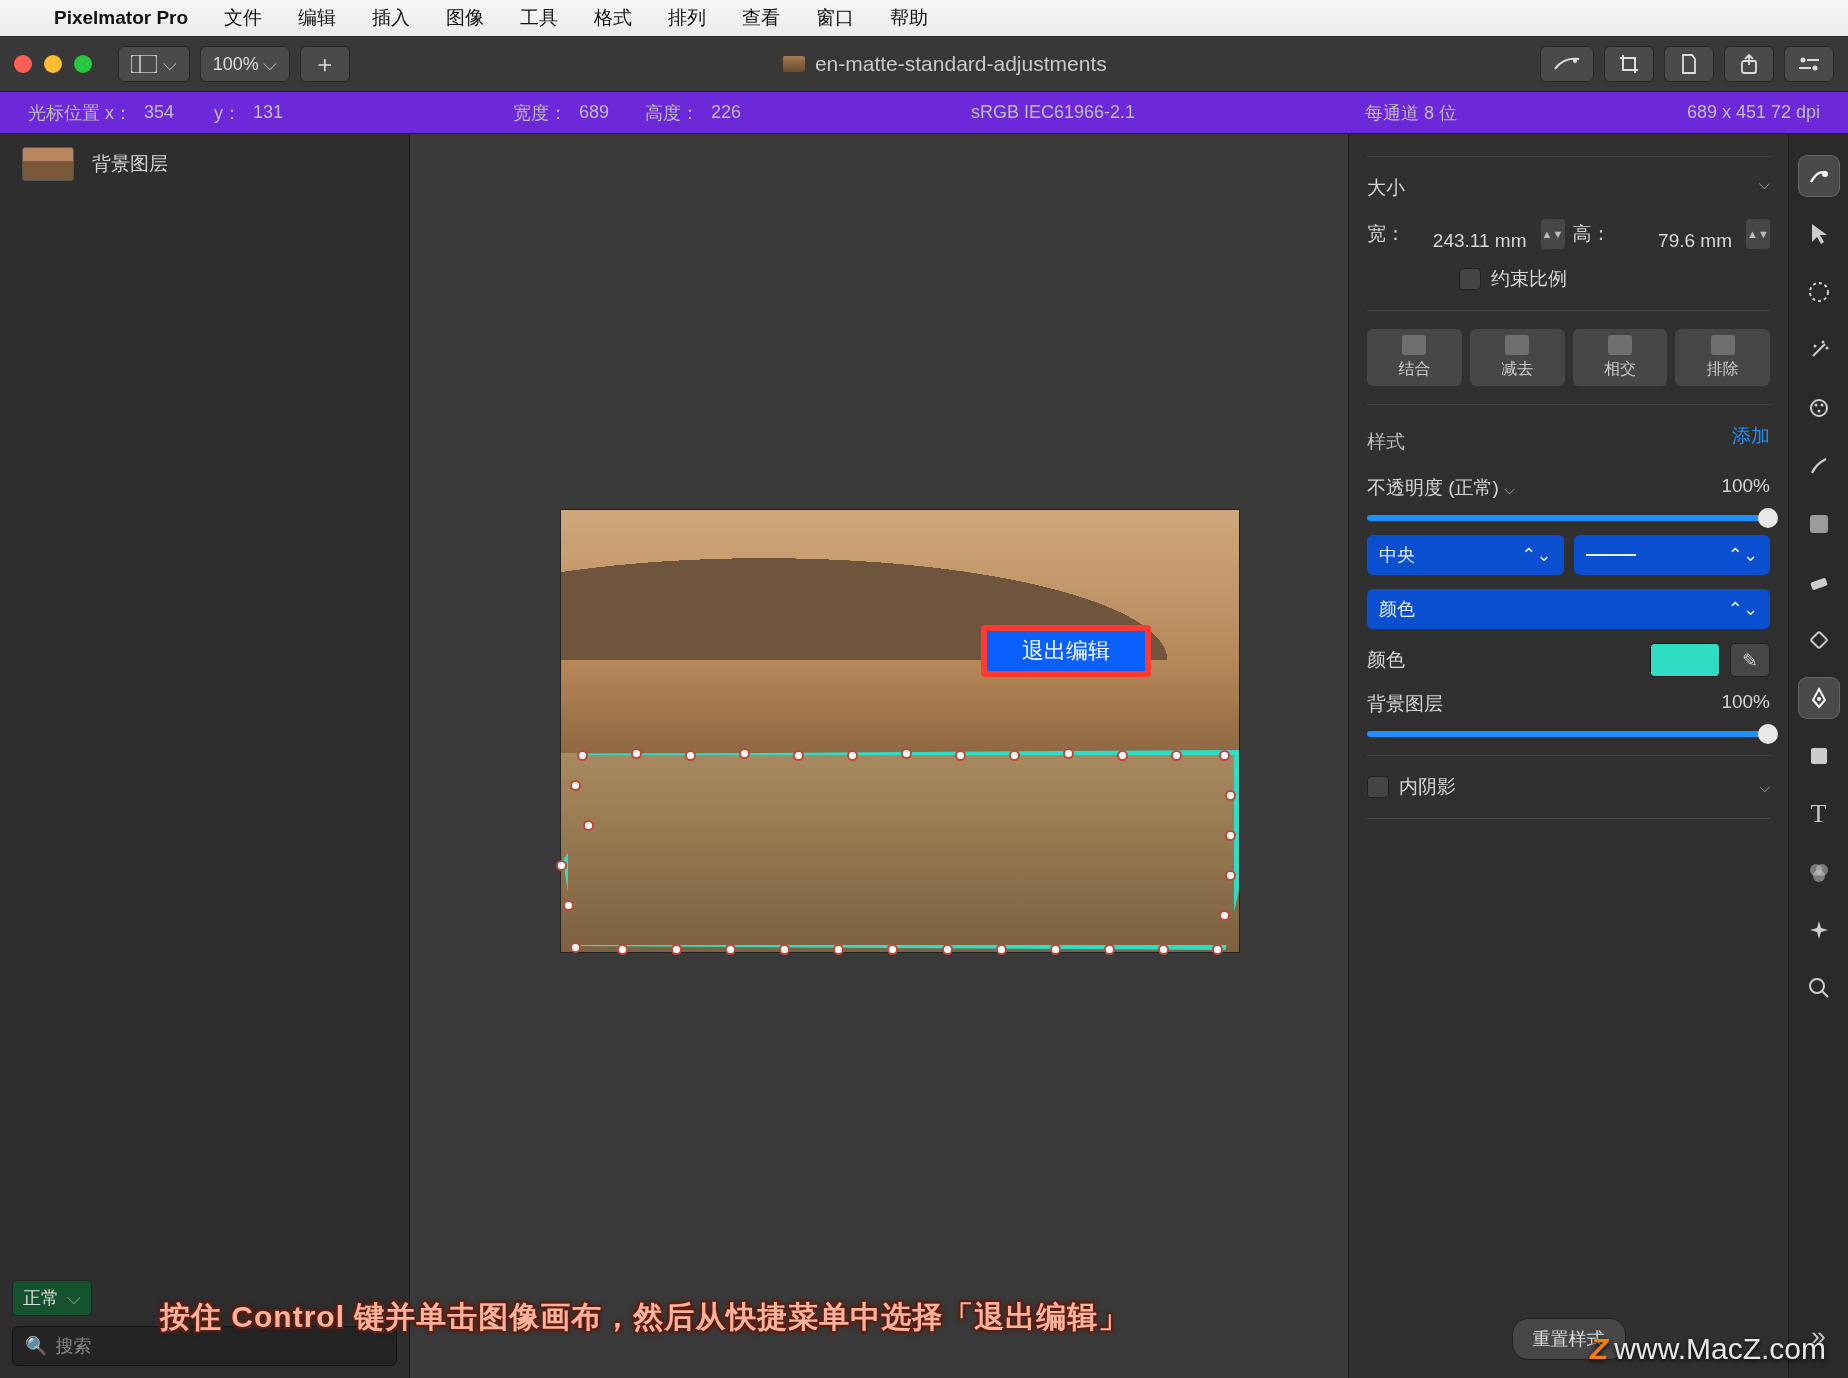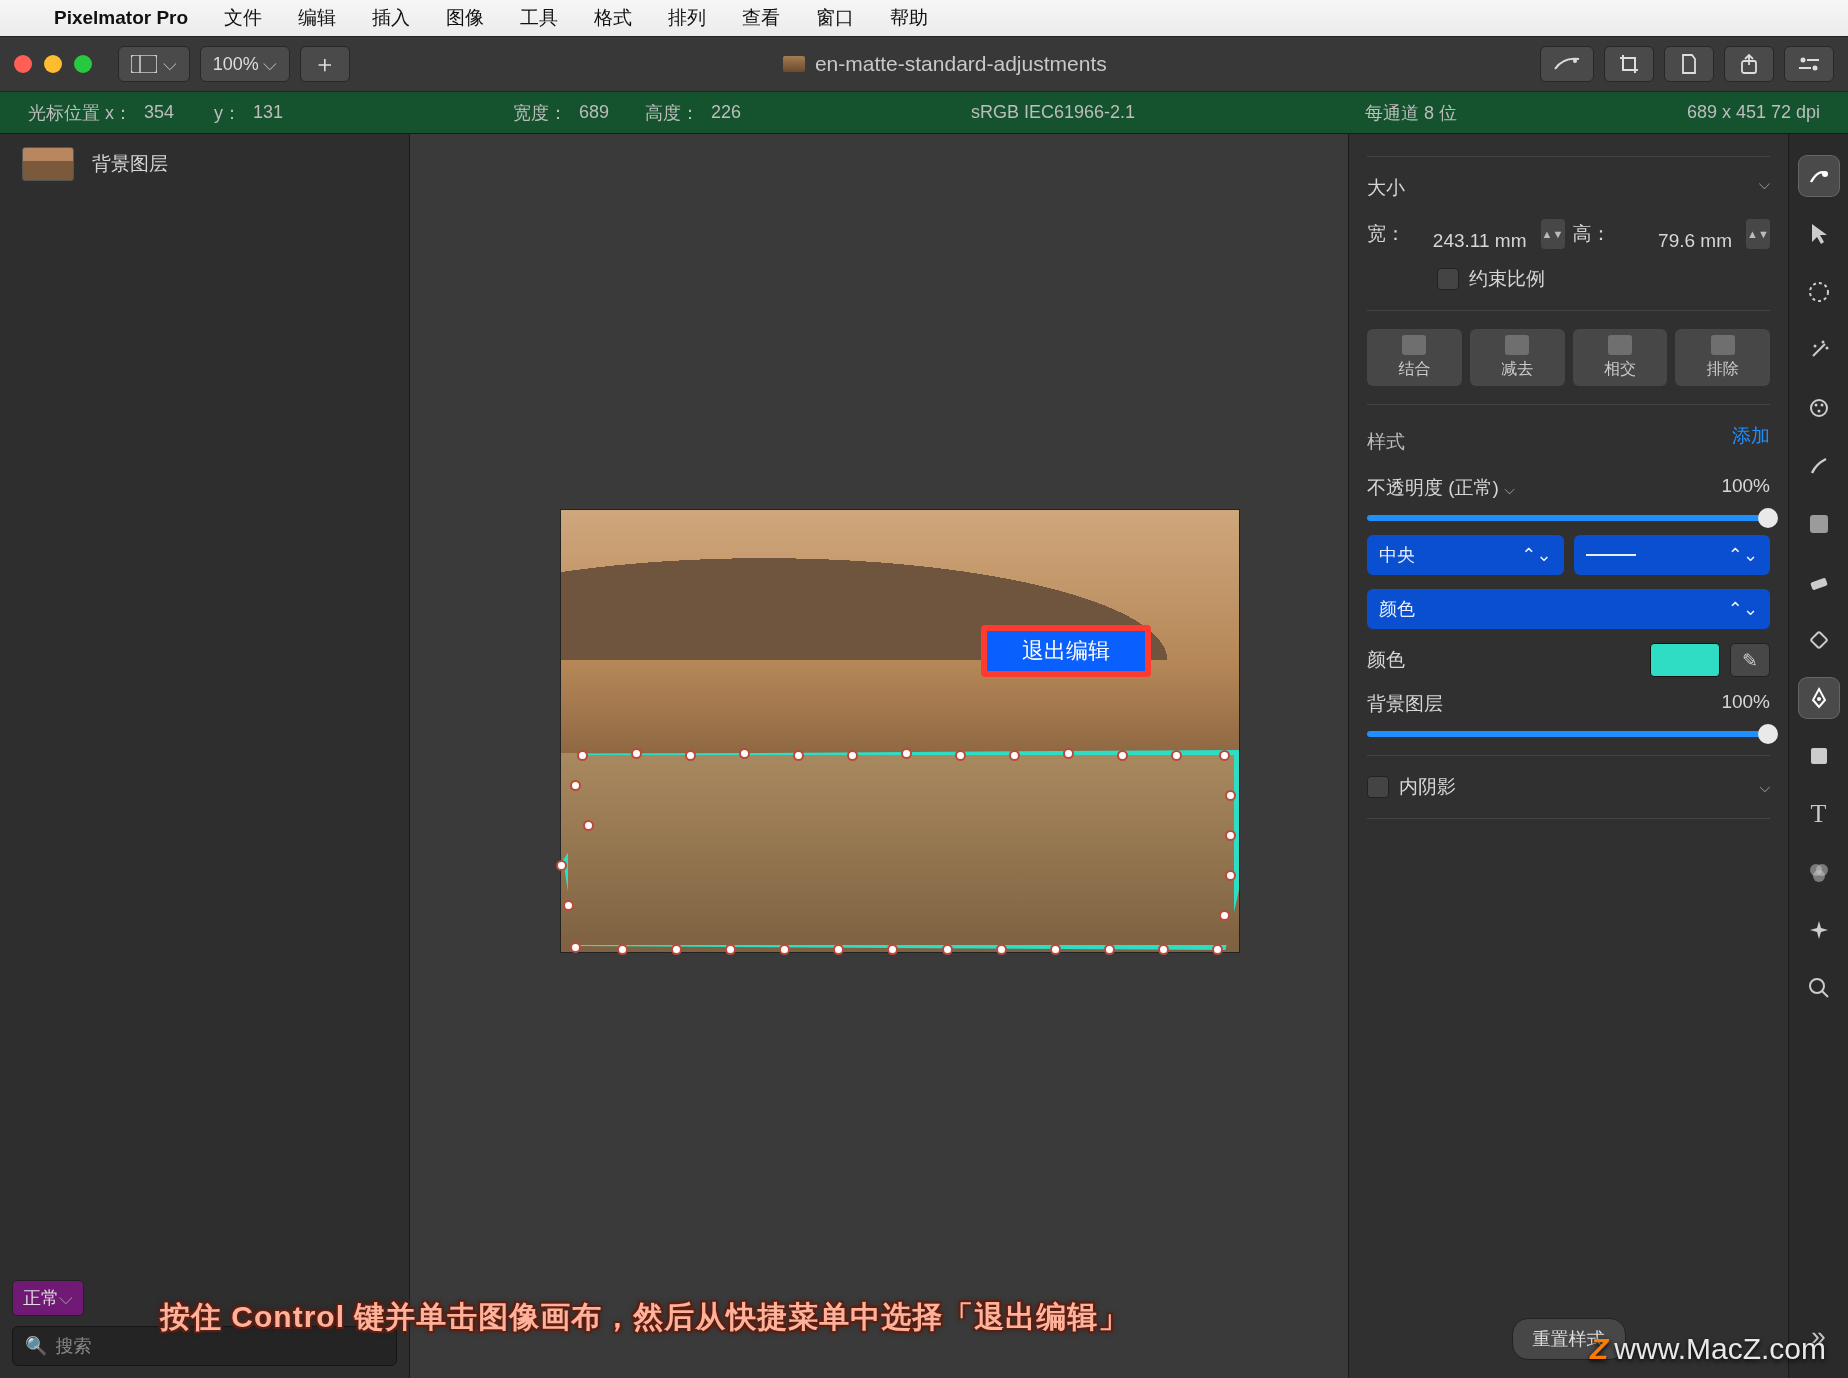--- a/index.html
+++ b/index.html
@@ -16,54 +16,54 @@
 .traffic { display: flex; gap: 12px; margin-right: 16px; }
 .dot { width: 18px; height: 18px; border-radius: 50%; }
 .dot.red { background:#ff5f57; } .dot.yellow { background:#febc2e; } .dot.green { background:#28c840; }
 .tb-btn { background:#4a4a4a; border:1px solid #272727; border-radius:6px; height:36px; min-width:50px; display:flex; align-items:center; justify-content:center; color:#ddd; font-size:18px; padding:0 12px; }
 .tb-btn.zoom { min-width:90px; justify-content:space-between; }
 .doc-title { flex:1; text-align:center; color:#c8c8c8; font-size:21px; display:flex; align-items:center; justify-content:center; gap:10px;}
 .docicon { width:22px; height:16px; background:linear-gradient(#a37d52,#6a4a2e); border-radius:2px; }
 .right-tools { display:flex; gap:10px; }
 
 
-.infobar { height: 42px; background:#14532d; display:flex; align-items:center; color:#bdbdbd; font-size:18px; padding:0 28px; gap:12px; border-bottom:1px solid #1a1a1a;}
+.infobar { height: 42px; background:#6d28d9; display:flex; align-items:center; color:#bdbdbd; font-size:18px; padding:0 28px; gap:12px; border-bottom:1px solid #1a1a1a;}
 .infobar .seg { white-space:nowrap; }
 .infobar .spacer { flex:1; }
 
 
 .workspace { display:flex; height: calc(100% - 36px - 56px - 42px); }
 .left-panel { width: 410px; background:#2e2e2e; border-right:1px solid #1a1a1a; display:flex; flex-direction:column; }
 .layer-row { height:60px; display:flex; align-items:center; padding:0 22px; gap:18px; color:#d6d6d6; font-size:19px; }
 .layer-row.sel { background:#434343; }
 .layer-thumb { width:52px; height:34px; border:1px solid #555; border-radius:3px; }
 .thumb-path { background:#2e2e2e; box-shadow: inset 0 0 0 2px #2fd9c1; }
 .thumb-img { background:linear-gradient(#b8865f 40%,#7a5a3a 40%); }
 
 .left-bottom { margin-top:auto; padding:12px; display:flex; flex-direction:column; gap:10px; }
 .blend-row { display:flex; align-items:center; gap:10px; }
-.blend-select { background:#701a75; border:1px solid #222; color:#ddd; height:36px; border-radius:5px; padding:0 10px; font-size:18px; display:flex; align-items:center; }
+.blend-select { background:#14532d; border:1px solid #222; color:#ddd; height:36px; border-radius:5px; padding:0 10px; font-size:18px; display:flex; align-items:center; gap:8px;}
 .search-row { display:flex; align-items:center; gap:8px; background:#242424; border:1px solid #151515; border-radius:6px; height:40px; padding:0 12px; color:#888; font-size:18px; }
 
 .canvas-area { flex:1; background:#3a3a3a; position:relative; }
 .canvas-img { position:absolute; left:150px; top:375px; width:680px; height:444px; background: linear-gradient(#cfa77c 0%, #b58757 35%, #8f6842 55%, #a9895f 55%, #7d6140 100%); border:1px solid #222; }
 .hill { position:absolute; left:0; top:30px; width:100%; height:120px; background: radial-gradient(ellipse at 30% 100%, #6f553d 60%, transparent 60%); }
 .context-menu { position:absolute; left:420px; top:115px; width:170px; height:52px; background:#0a5fff; border:6px solid #ff3b30; display:flex; align-items:center; justify-content:center; color:#fff; font-size:22px; font-weight:500; border-radius:4px; }
 .path-outline { position:absolute; left:2px; top:240px; width:676px; height:200px; }
 .path-shape { position:absolute; inset:0; border:5px solid #2fdcc4; clip-path: polygon(3% 2%, 100% 0%, 100% 70%, 98% 100%, 2% 98%, 0% 55%, 4% 35%); }
 .anchor { position:absolute; width:11px; height:11px; background:#fff; border:2px solid #b94a3b; border-radius:50%; }
 
 .right-panel { width:440px; background:#303030; border-left:1px solid #1a1a1a; padding:18px 18px 12px 18px; color:#d6d6d6; font-size:19px; display:flex; flex-direction:column; gap:14px; overflow:hidden;}
 .sect-label { color:#bdbdbd; font-size:19px; padding:6px 0; }
 .divider { border-top:1px solid #444; margin:4px 0; }
 .size-row { display:flex; align-items:center; gap:8px; }
 .size-row .lab { width:44px; }
 .numfield { flex:1; text-align:right; padding-right:6px;margin-top:15px; }
 .stepper { width:24px; height:30px; background:#474747; border-radius:4px; display:flex; flex-direction:column; font-size:11px; align-items:center; justify-content:center; color:#bbb;}
-.check-row { display:flex; align-items:center; gap:10px; margin-left:70px; }
+.check-row { display:flex; align-items:center; gap:10px; margin-left:92px; }
 .checkbox { width:22px; height:22px; background:#444; border:1px solid #222; border-radius:4px; }
 .boolops { display:flex; gap:8px; }
 .boolbtn { flex:1; background:#474747; border-radius:6px; padding:6px 0; display:flex; flex-direction:column; align-items:center; gap:4px; font-size:16px; color:#ccc;}
 .boolicon { width:24px; height:20px; background:#8a8a8a; border-radius:3px; opacity:.6;}
 .row-flex { display:flex; align-items:flex-start; justify-content:space-between; }
 .link-blue { color:#1f8fff; }
 .slider-row { display:flex; align-items:center; gap:10px; }
 .slider { flex:1; height:6px; background:#1f8fff; border-radius:3px; position:relative; }
 .slider .knob { position:absolute; right:-8px; top:-7px; width:20px; height:20px; background:#e9e9e9; border-radius:50%; }
 .dd { height:40px; background:#0a4fcf; border-radius:6px; display:flex; align-items:center; padding:0 12px; color:#e7effc; justify-content:space-between; font-size:18px;}

